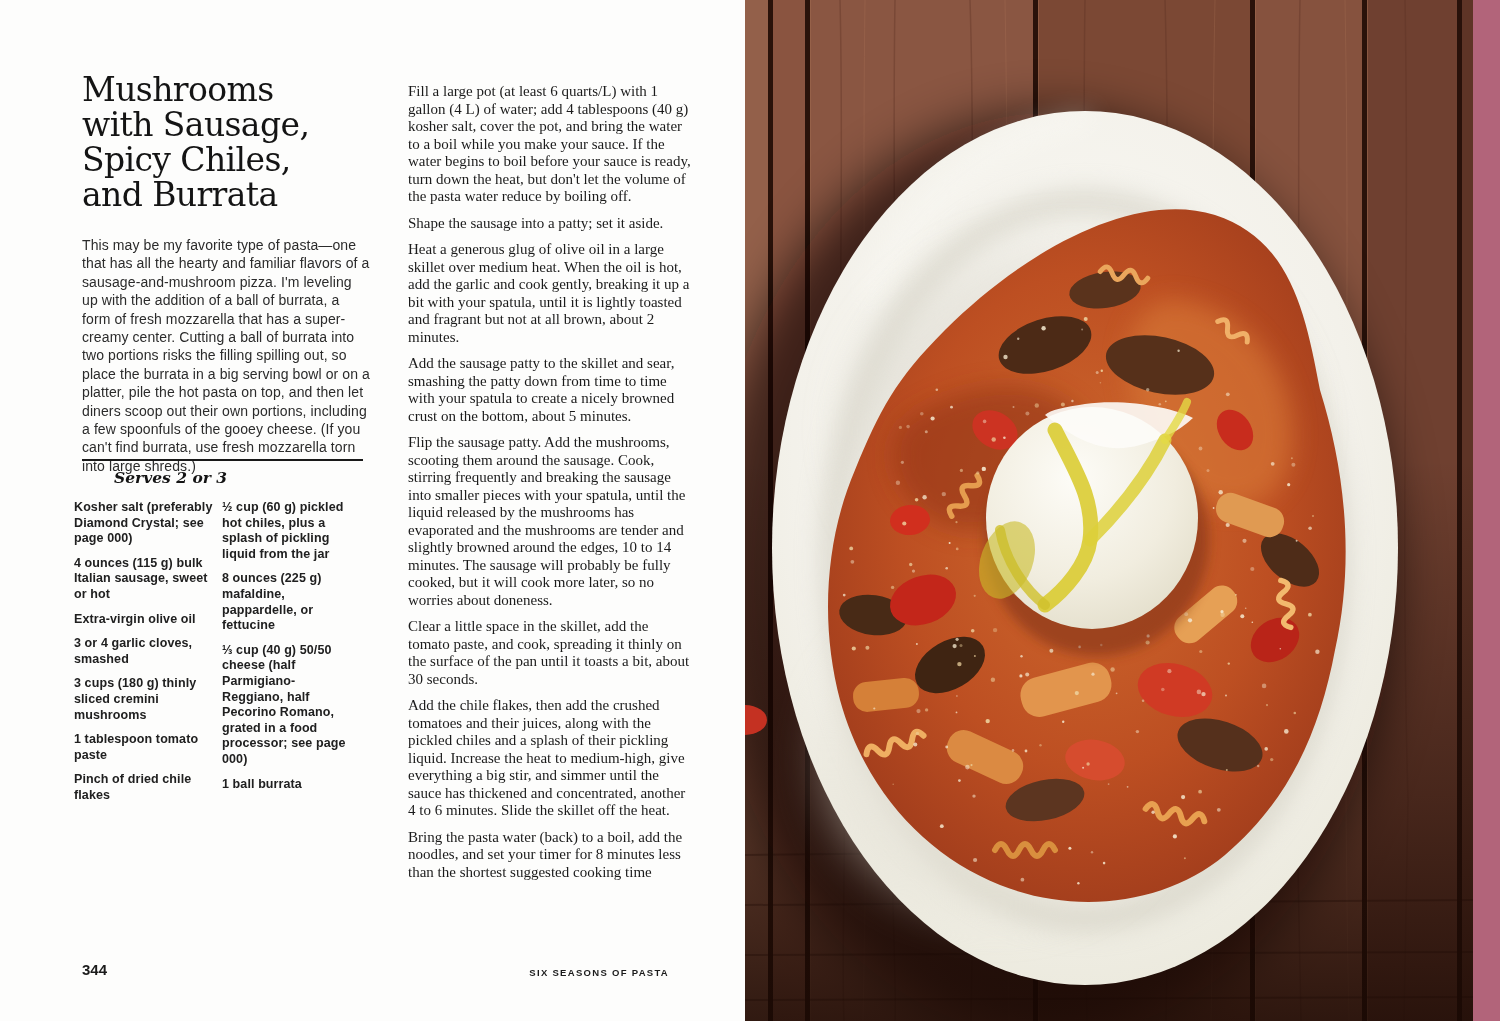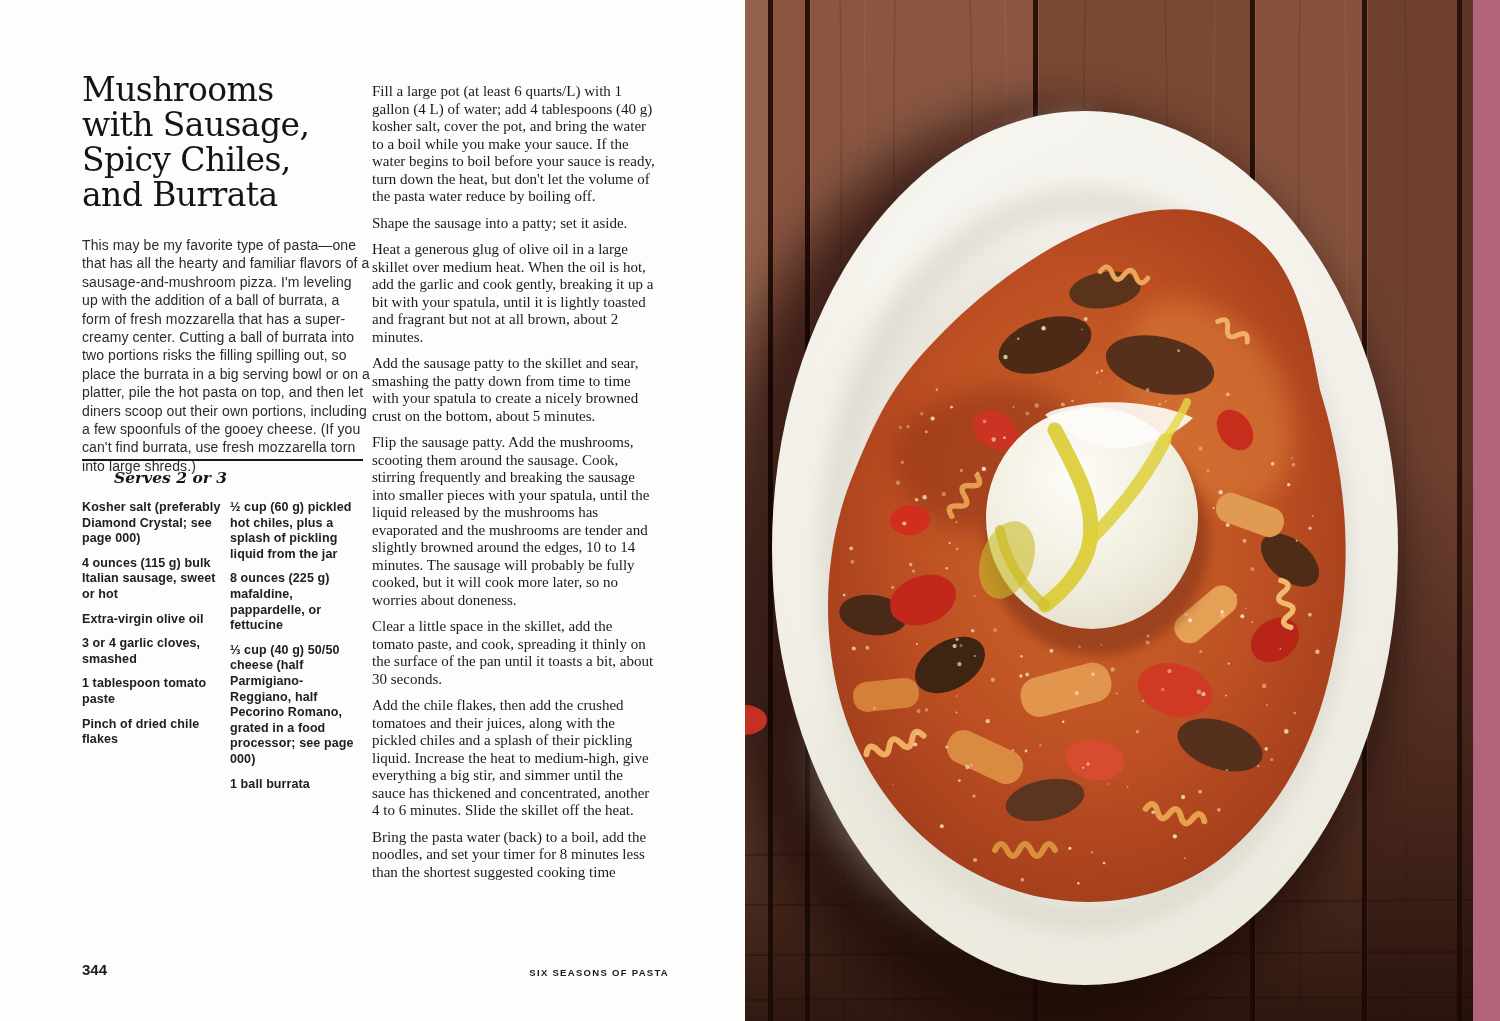--- a/index.html
+++ b/index.html
@@ -19,30 +19,30 @@
   .intro {
     position:absolute; left:82px; top:236px; width:288px;
     font-size:14px; line-height:18.4px; color:#2b2b2b; letter-spacing:0.1px;
   }
   .rule { position:absolute; left:82px; top:459px; width:281px; height:2px; background:#191919; }
   .serves {
     position:absolute; left:82px; top:468px;
     font-family:"DejaVu Serif", serif; font-style:italic; font-weight:700;
     font-size:15.5px; color:#141414;margin-left:32px;
   }
-  .ingredients { position:absolute; left:82px; top:500px; width:292px; display:flex; }
+  .ingredients { position:absolute; left:74px; top:500px; width:292px; display:flex; }
   .ing-col { display:flex; flex-direction:column; }
   .ing-col-1 { width:148px; }
   .ing-col-2 { width:134px; }
   .ing-item {
     font-size:12.5px; font-weight:700; line-height:15.6px;
     color:#202020; margin-bottom:9px; letter-spacing:0.1px;
   }
   .method {
-    position:absolute; left:372px; top:83px; width:284px;
+    position:absolute; left:408px; top:83px; width:284px;
     font-family:"Liberation Serif", serif;
     font-size:15px; line-height:17.5px; color:#1b1b1b;
   }
   .method p { margin-bottom:9px; }
   .page-number {
     position:absolute; left:82px; top:961px;
     font-size:15px; font-weight:700; color:#1b1b1b;
   }
   .running-footer {
     position:absolute; left:388px; top:967px; width:281px; text-align:right;
@@ -69,20 +69,21 @@
 
     <div class="rule"></div>
     <div class="serves">Serves 2 or 3</div>
 
     <div class="ingredients">
       <div class="ing-col ing-col-1">
         <div class="ing-item">Kosher salt (preferably Diamond Crystal; see page 000)</div>
         <div class="ing-item">4 ounces (115 g) bulk Italian sausage, sweet or hot</div>
         <div class="ing-item">Extra-virgin olive oil</div>
         <div class="ing-item">3 or 4 garlic cloves, smashed</div>
+        <div class="ing-item">3 cups (180 g) thinly sliced cremini mushrooms</div>
         <div class="ing-item">1 tablespoon tomato paste</div>
         <div class="ing-item">Pinch of dried chile flakes</div>
       </div>
       <div class="ing-col ing-col-2">
         <div class="ing-item">½ cup (60 g) pickled hot chiles, plus a splash of pickling liquid from the jar</div>
         <div class="ing-item">8 ounces (225 g) mafaldine, pappardelle, or fettucine</div>
         <div class="ing-item">⅓ cup (40 g) 50/50 cheese (half Parmigiano-Reggiano, half Pecorino Romano, grated in a food processor; see page 000)</div>
         <div class="ing-item">1 ball burrata</div>
       </div>
     </div>

